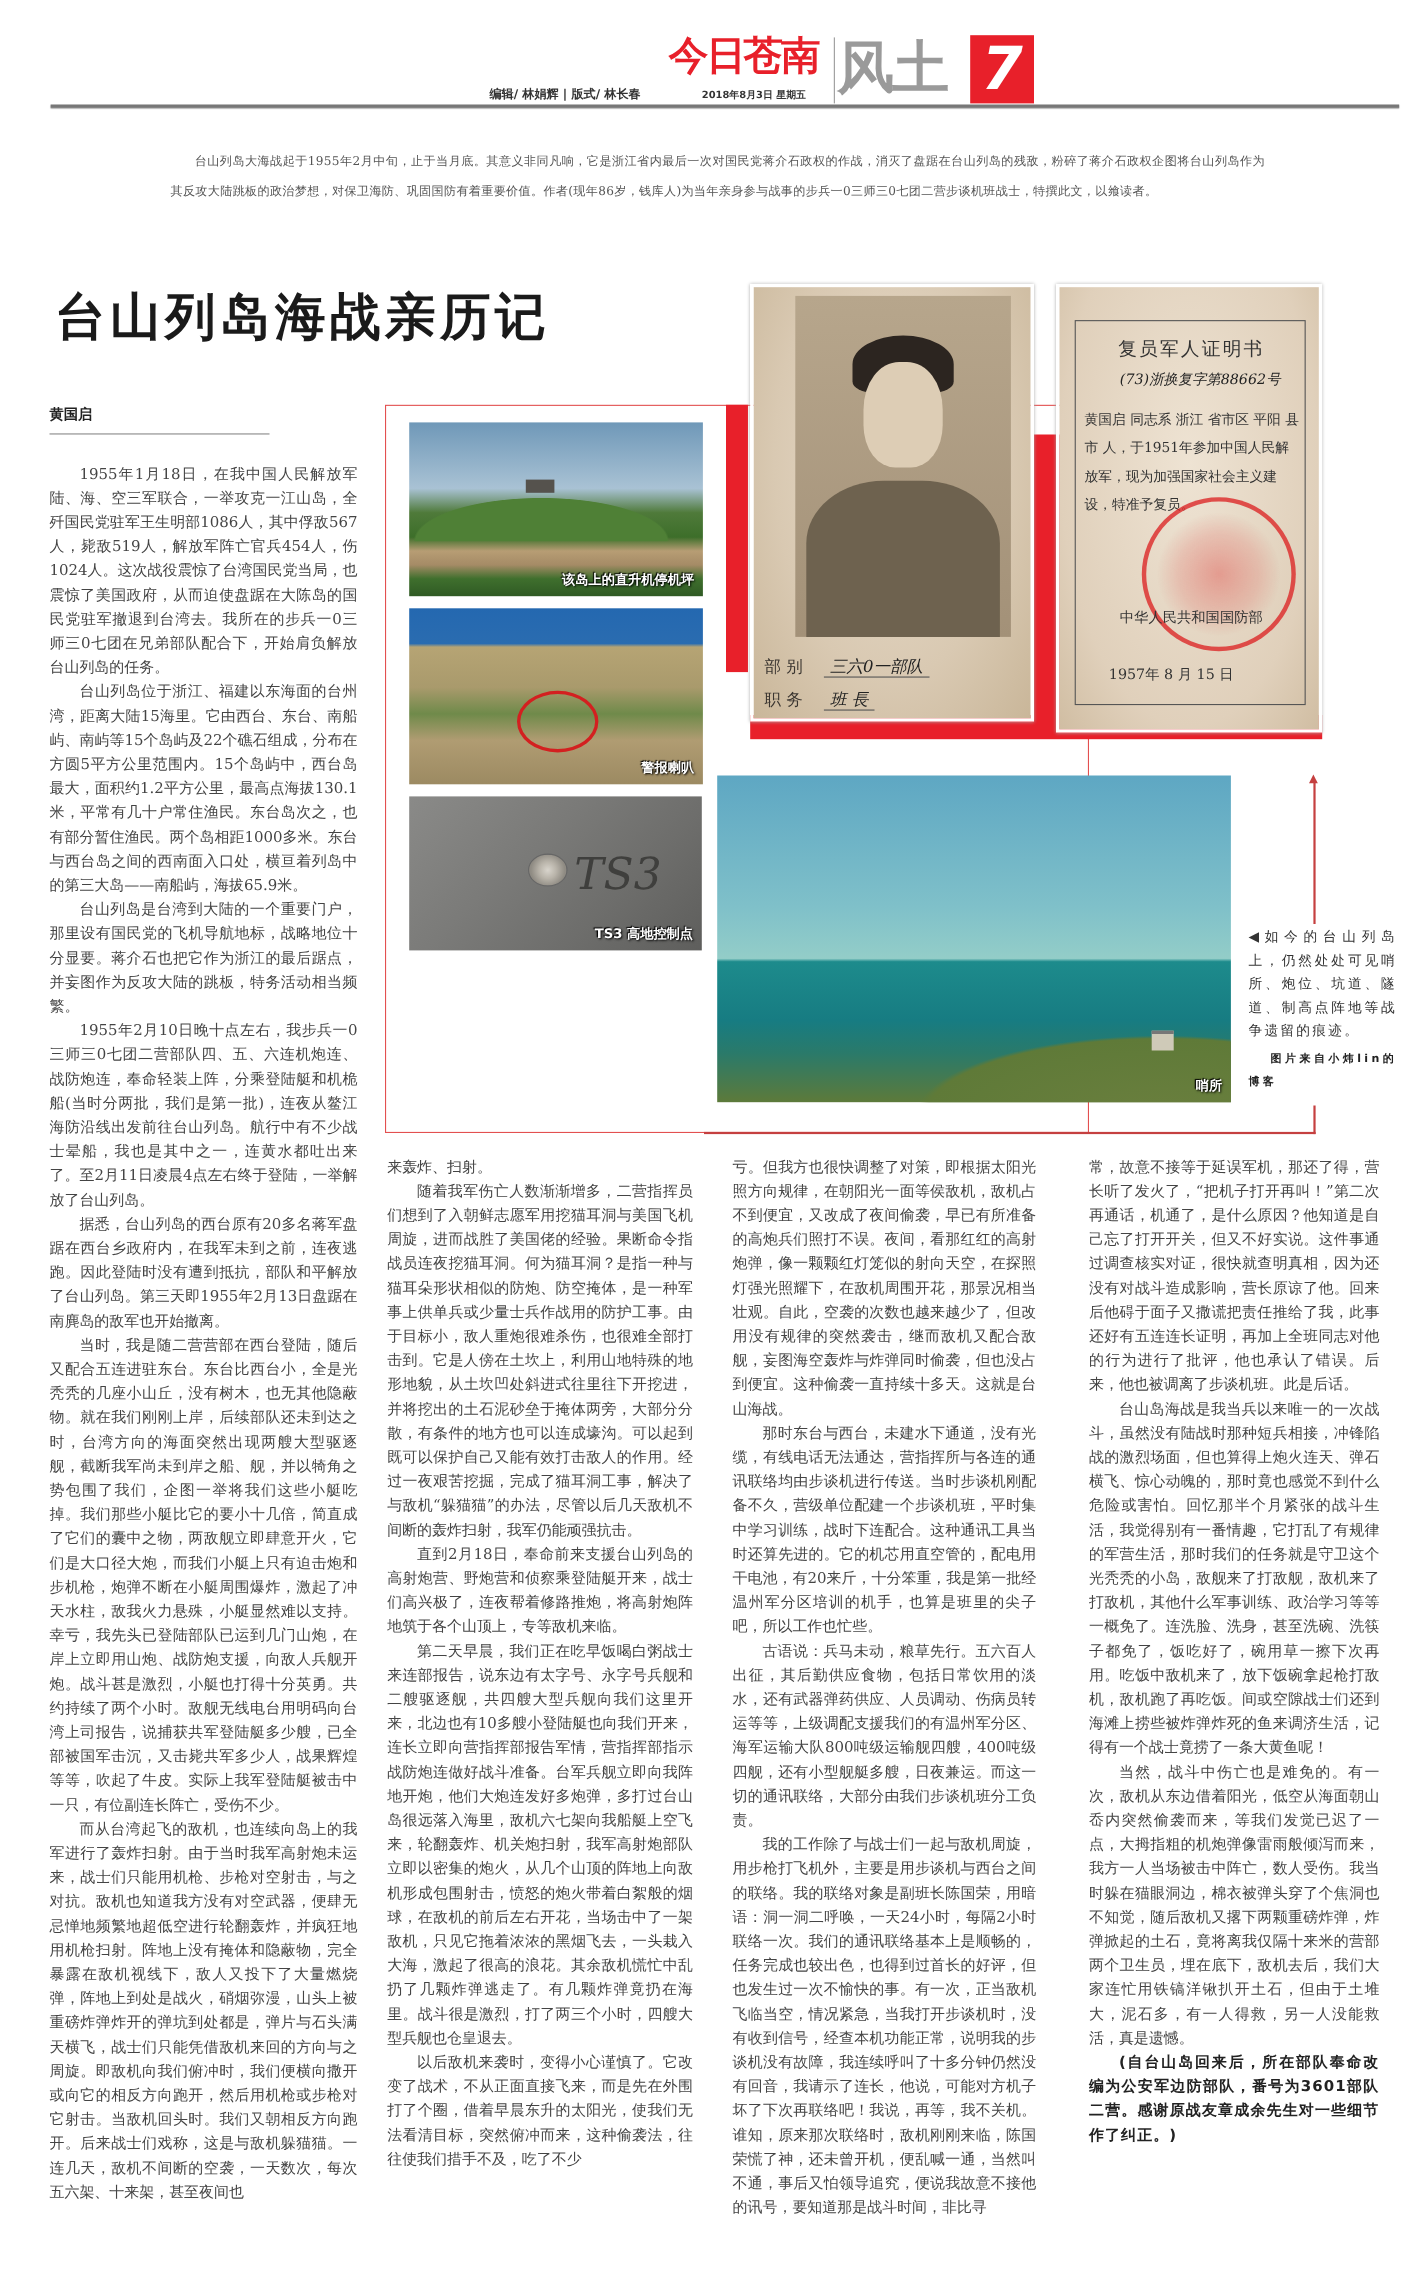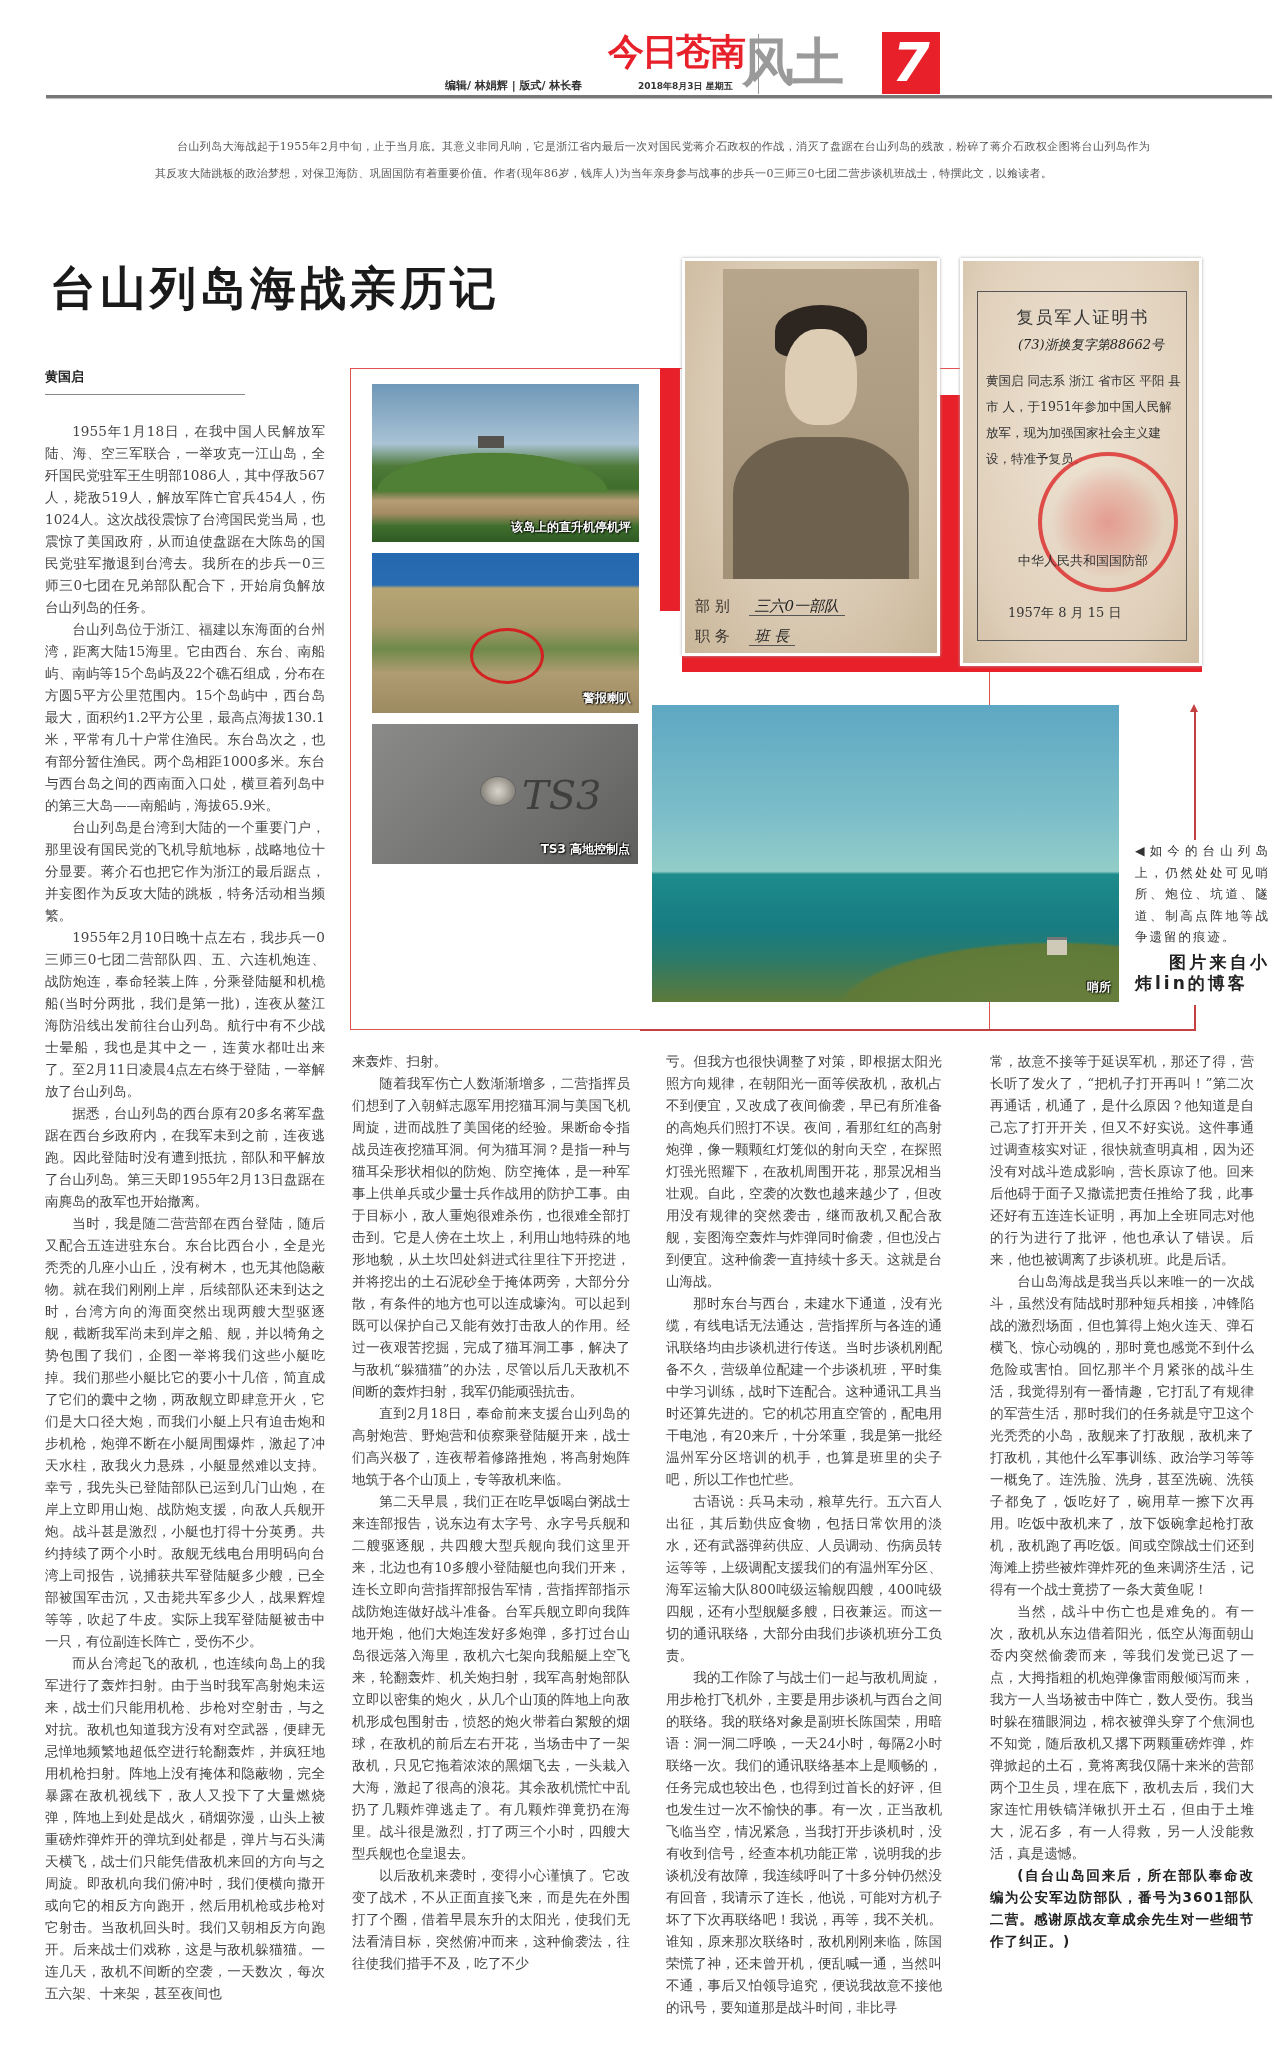--- a/index.html
+++ b/index.html
@@ -5,21 +5,21 @@
   * { margin:0; padding:0; box-sizing:border-box; }
   body { width:1280px; height:2068px; background:#ffffff; position:relative; overflow:hidden;
          font-family:"DejaVu Serif","Liberation Serif",serif; color:#3a3a3a; }
   .abs { position:absolute; }
 
   
   #masthead { left:0; top:0; width:1280px; height:100px; }
   .mast-brand { position:absolute; left:608px; top:32px; font-family:"DejaVu Sans","Liberation Sans",sans-serif;
                 font-weight:900; font-size:36px; color:#e8202a; letter-spacing:-2px; line-height:40px; }
   .mast-vrule { position:absolute; left:758px; top:34px; width:1px; height:60px; background:#999; }
-  .mast-section { position:absolute; left:742px; top:32px; font-family:"DejaVu Sans","Liberation Sans",sans-serif;
+  .mast-section { position:absolute; left:761px; top:32px; font-family:"DejaVu Sans","Liberation Sans",sans-serif;
                   font-weight:900; font-size:52px; color:#9a9a9a; line-height:60px; letter-spacing:-2px; }
   .mast-page { position:absolute; left:882px; top:32px; width:58px; height:62px; background:#e8202a; color:#fff;
                font-family:"DejaVu Sans","Liberation Sans",sans-serif; font-weight:900; font-size:54px;
                line-height:62px; text-align:center; font-style:italic; }
   .mast-credits { position:absolute; left:445px; top:78px; font-family:"DejaVu Sans","Liberation Sans",sans-serif;
                   font-size:11px; color:#333; font-weight:bold; }
   .mast-date { position:absolute; left:638px; top:80px; font-family:"DejaVu Sans","Liberation Sans",sans-serif;
                font-size:9px; color:#333; font-weight:bold; }
   .mast-rule { position:absolute; left:46px; top:95px; width:1226px; height:3px; background:#777;
                box-shadow:0 1px 1px #bbb; }
@@ -105,21 +105,21 @@
      background:radial-gradient(ellipse at 80% 100%, #6a7f3e 0%, #5f7a38 50%, transparent 52%); }
   #photo-sea .hut { position:absolute; left:395px; top:232px; width:20px; height:18px; background:#cfcab8; border-top:3px solid #777; }
 
   #right-rule-v { left:1194px; top:710px; width:1.5px; height:130px; background:#c54040; }
   #right-rule-v2 { left:1194px; top:1005px; width:1.5px; height:26px; background:#c54040; }
   #right-rule-h { left:640px; top:1029px; width:556px; height:1.5px; background:#c54040; }
   #right-arrow { left:1190px; top:704px; width:0; height:0; border-left:4px solid transparent; border-right:4px solid transparent; border-bottom:8px solid #c54040; }
 
   #side-caption { left:1135px; top:840px; width:135px; font-size:12.5px; line-height:21.5px; color:#333; letter-spacing:2px; text-align:justify; }
   #side-caption .credit { display:block; margin-top:4px; font-family:"DejaVu Sans","Liberation Sans",sans-serif; font-weight:bold;
-                          font-size:17px; color:#222; text-indent:2em; letter-spacing:3px; }
+                          font-size:10px; color:#222; text-indent:2em; letter-spacing:3px; }
 </style>
 </head>
 <body>
 
 <div id="masthead" class="abs">
   <div class="mast-brand">今日苍南</div>
   <div class="mast-credits">编辑/ 林娟辉 | 版式/ 林长春</div>
   <div class="mast-date">2018年8月3日  星期五</div>
   <div class="mast-vrule"></div>
   <div class="mast-section">风土</div>

